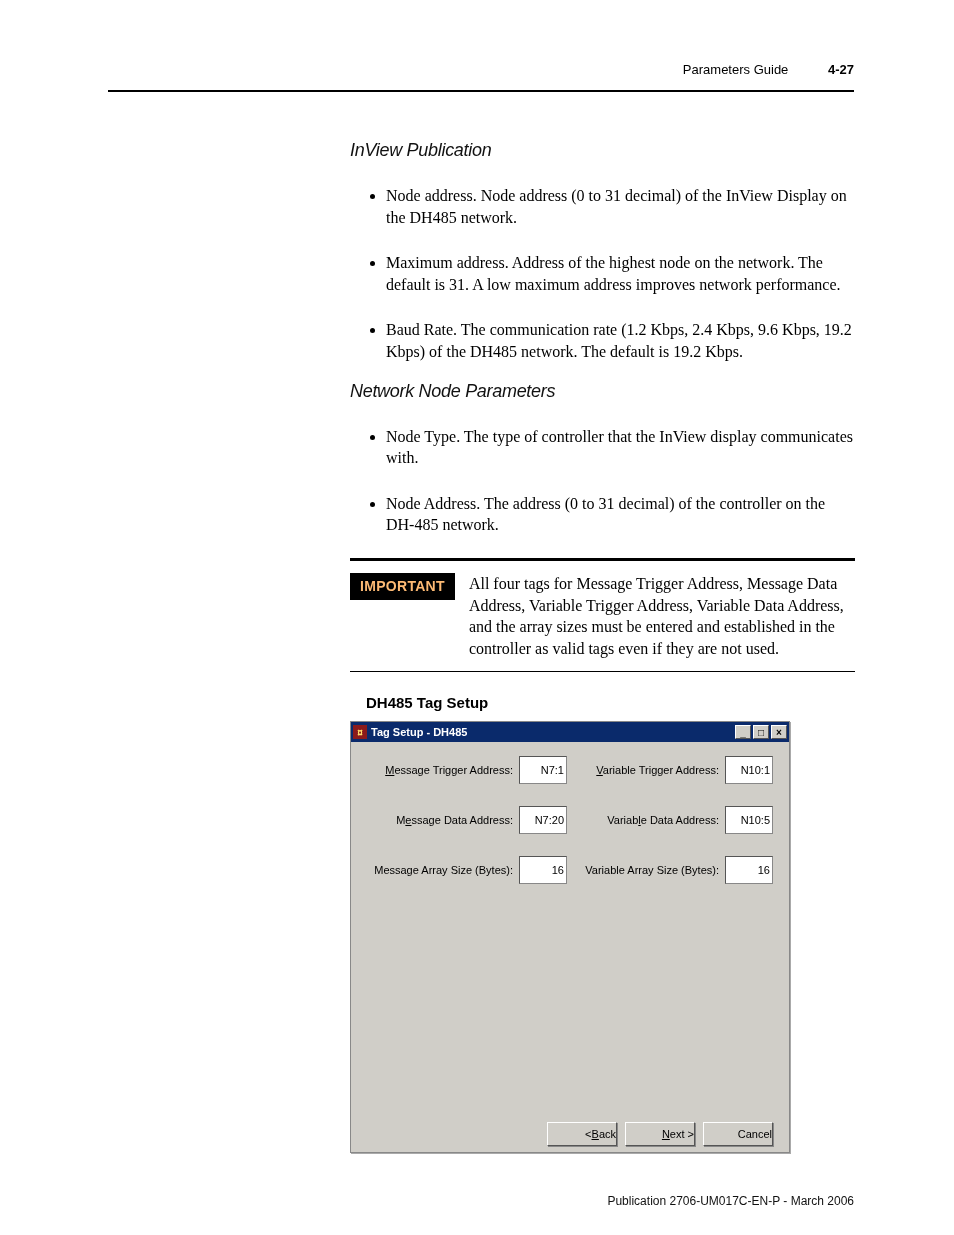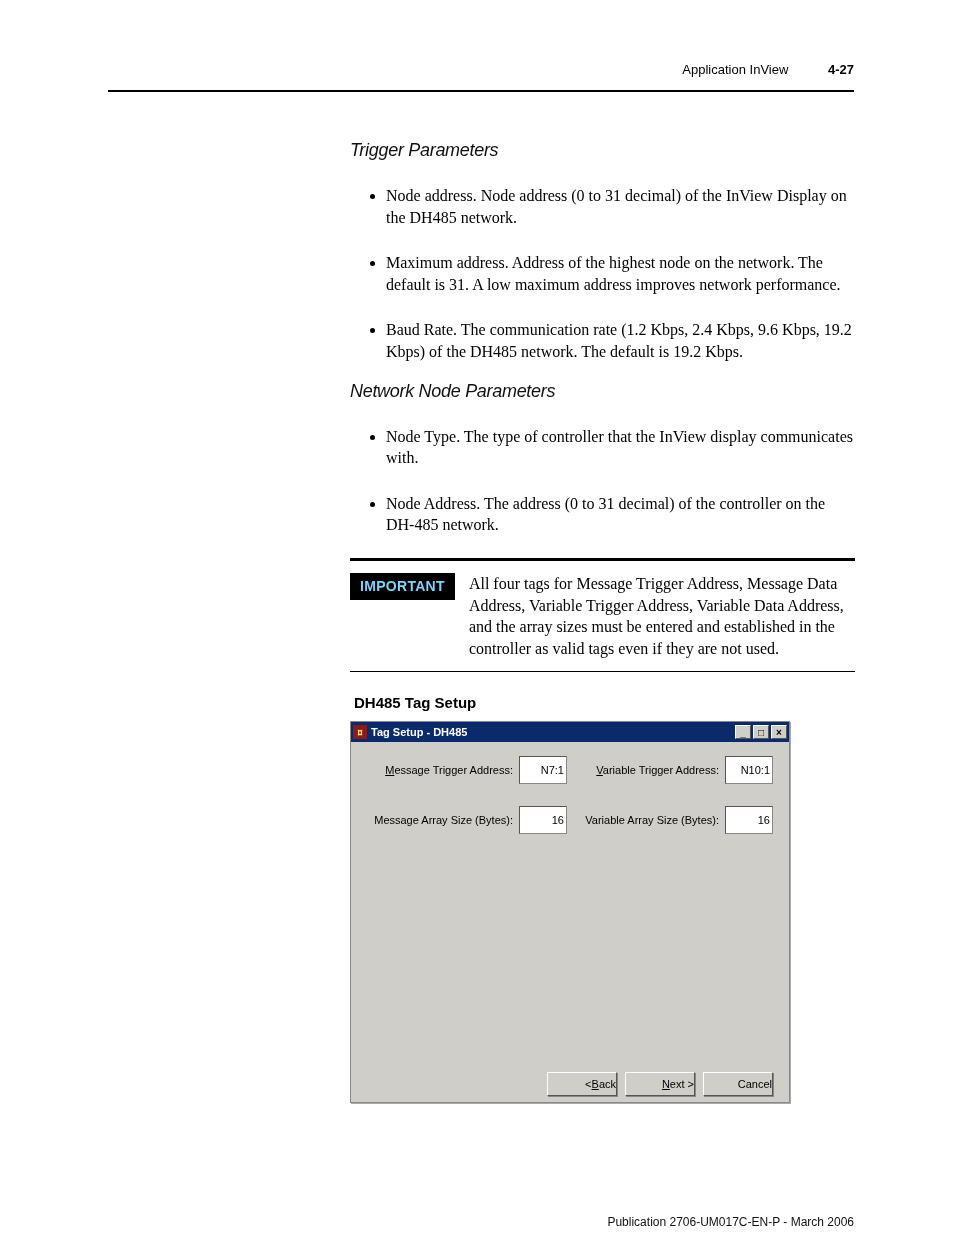--- a/index.html
+++ b/index.html
@@ -67,33 +67,33 @@
     margin: 12px 0 22px 0;
   }
   .important-block {
     display: flex;
     gap: 14px;
     font-size: 16px;
     line-height: 1.35;
   }
   .important-badge {
     background: #000;
-    color: #7dd3fc;
+    color: #fdba74;
     font-family: Arial, Helvetica, sans-serif;
     font-weight: bold;
     font-size: 14px;
     padding: 4px 10px;
     height: fit-content;
     letter-spacing: 0.3px;
   }
   .subhead-bold {
     font-family: Arial, Helvetica, sans-serif;
     font-weight: bold;
     font-size: 15px;
-    margin: 0 0 10px 4px;
+    margin: 0 0 10px 16px;
   }
 
   
   .dialog {
     width: 438px;
     border: 1px solid #888;
     background: #d0cec8;
     font-family: Tahoma, Arial, sans-serif;
     font-size: 11px;
     color: #000;
@@ -179,39 +179,39 @@
     border-bottom-color: #555;
     font-family: Tahoma, Arial, sans-serif;
     font-size: 11px;
     display: flex; align-items: center; justify-content: flex-end;
     box-shadow: 1px 1px 0 #888;
   }
   .u { text-decoration: underline; }
 
   .footer {
     position: absolute;
-    bottom: 6px;
+    bottom: 27px;
     right: 100px;
     font-family: Arial, Helvetica, sans-serif;
     font-size: 12px;
     color: #111;
   }
 </style>
 </head>
 <body>
 
 <div class="page">
   <div class="header-right">
-    <span>Application InView</span>
+    <span>Parameters Guide</span>
     <span class="pageno">4-27</span>
   </div>
   <div class="header-line"></div>
 
   <div class="content">
-    <div class="section-head">Trigger Parameters</div>
+    <div class="section-head">InView Publication</div>
     <ul class="body">
       <li>Node address. Node address (0 to 31 decimal) of the InView Display on the DH485 network.</li>
       <li>Maximum address. Address of the highest node on the network. The default is 31. A low maximum address improves network performance.</li>
       <li>Baud Rate. The communication rate (1.2 Kbps, 2.4 Kbps, 9.6 Kbps, 19.2 Kbps) of the DH485 network. The default is 19.2 Kbps.</li>
     </ul>
 
     <div class="section-head">Network Node Parameters</div>
     <ul class="body">
       <li>Node Type. The type of controller that the InView display communicates with.</li>
       <li>Node Address. The address (0 to 31 decimal) of the controller on the DH-485 network.</li>
@@ -241,20 +241,30 @@
             <label><span class="u">M</span>essage Trigger Address:</label>
             <input value="N7:1" style="">
           </div>
           <div class="field">
             <label><span class="u">V</span>ariable Trigger Address:</label>
             <input value="N10:1" style="">
           </div>
         </div>
         <div class="row">
           <div class="field">
+            <label>M<span class="u">e</span>ssage Data Address:</label>
+            <input value="N7:20" style="">
+          </div>
+          <div class="field">
+            <label>Variab<span class="u">l</span>e Data Address:</label>
+            <input value="N10:5" style="">
+          </div>
+        </div>
+        <div class="row">
+          <div class="field">
             <label>Message Array Size (Bytes):</label>
             <input value="16" style="">
           </div>
           <div class="field">
             <label>Variable Array Size (Bytes):</label>
             <input value="16" style="">
           </div>
         </div>
         <div class="dlg-spacer"></div>
         <div class="dlg-buttons">

